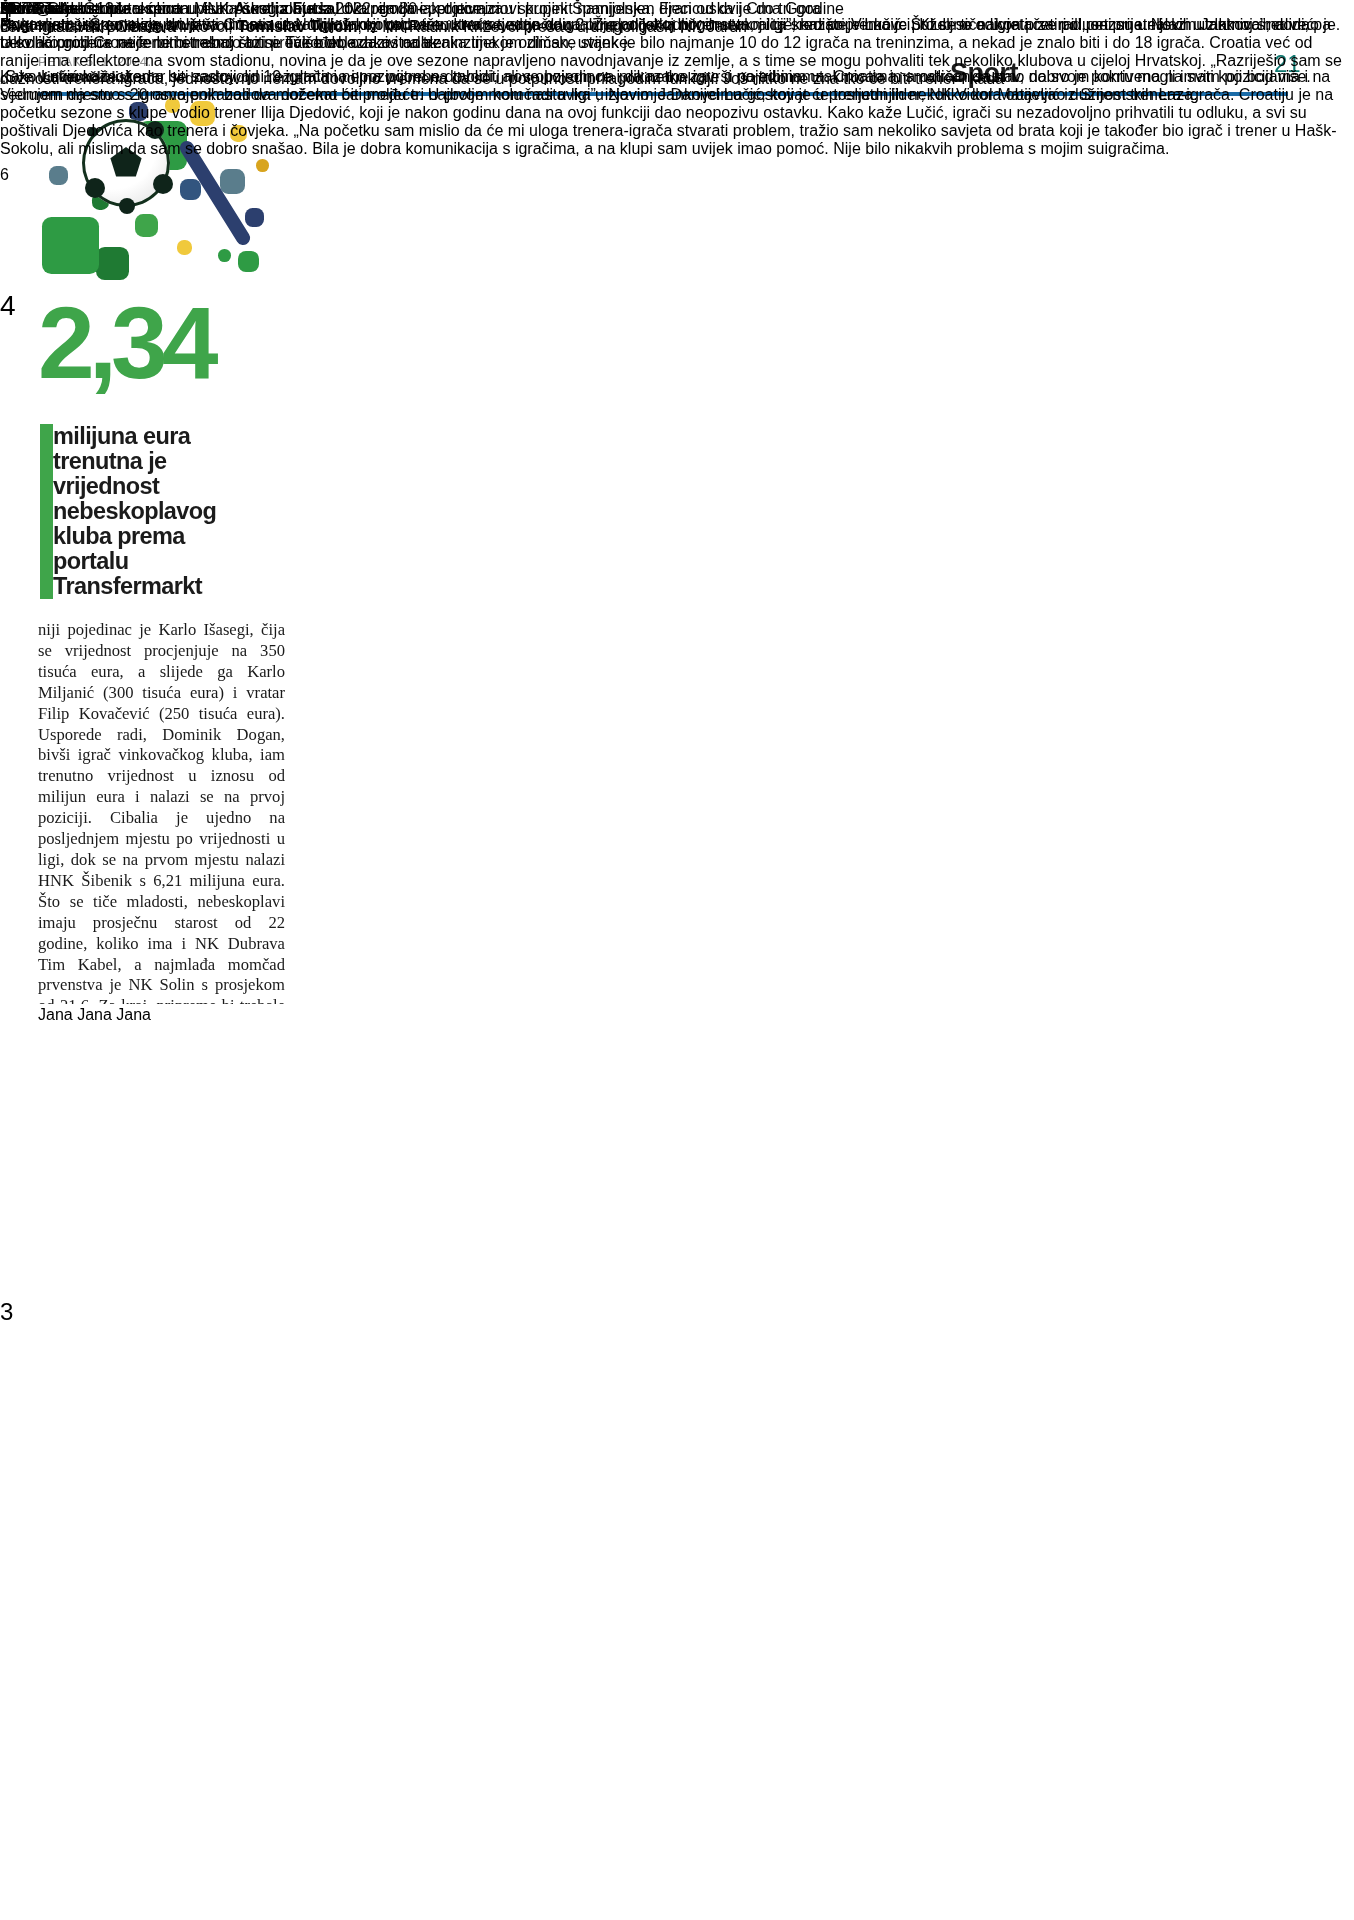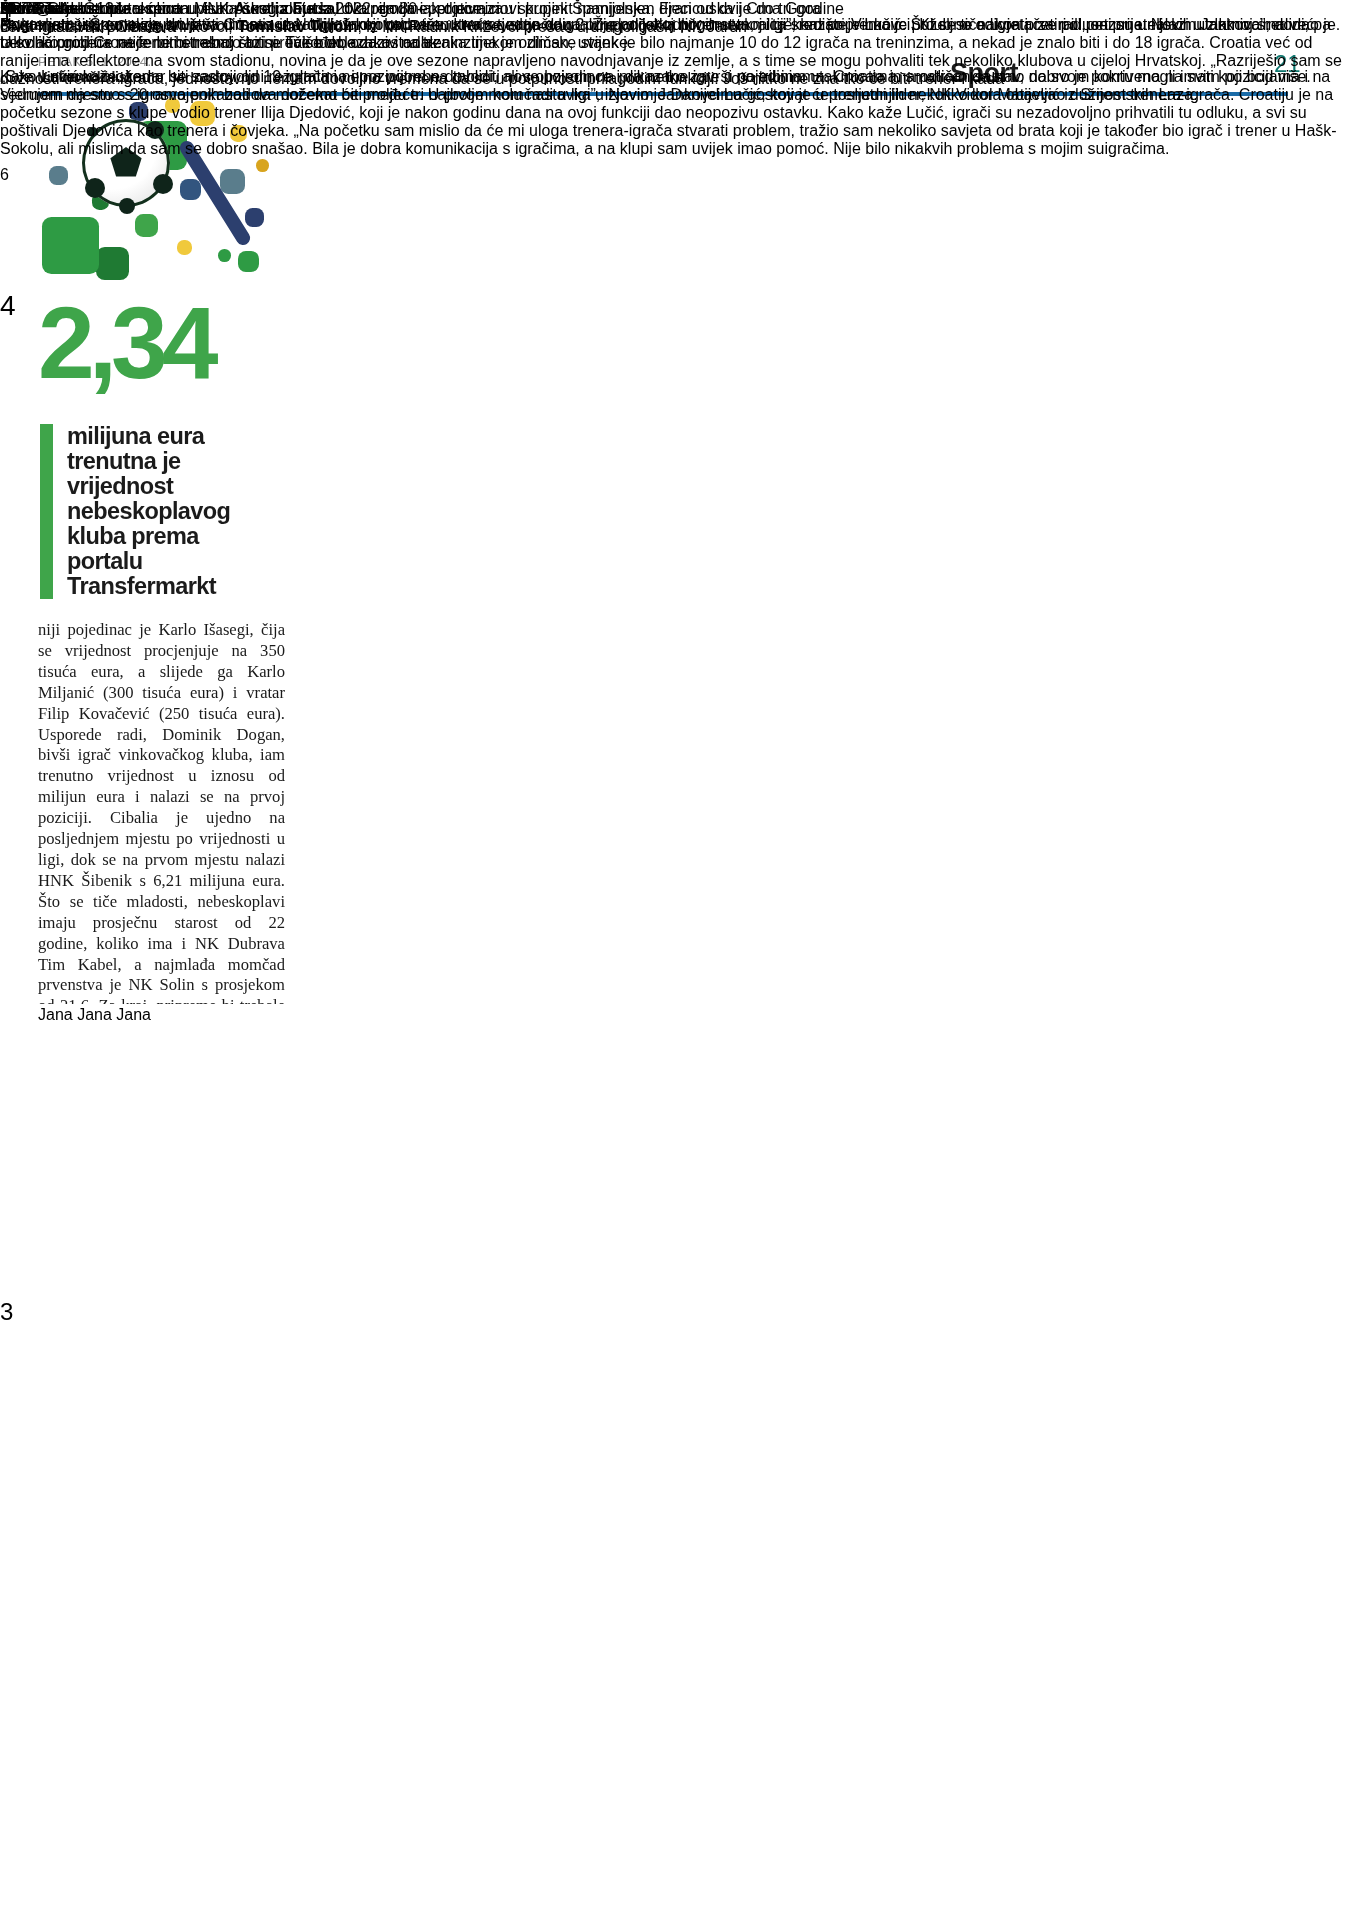--- a/index.html
+++ b/index.html
@@ -26,21 +26,21 @@
         transform:rotate(-32deg);}
   .dots{position:absolute;left:0;top:0;width:5px;height:5px;border-radius:50%;background:transparent;
     box-shadow:
       28px 140px 0 26px #2e9b44, 70px 158px 0 14px #1f7a33, 120px 40px 0 22px #2e9b44,
       160px 8px 0 10px #f0c93c, 196px 28px 0 6px #f0c93c, 148px 84px 0 8px #32557f,
       190px 76px 0 10px #5a7d8c, 212px 112px 0 7px #2c3f6e, 104px 120px 0 9px #3fa54a,
       58px 96px 0 6px #1f7a33, 16px 70px 0 7px #5a7d8c, 142px 142px 0 5px #f0c93c,
       182px 150px 0 4px #2e9b44, 96px 6px 0 7px #2c3f6e, 130px 0px 0 5px #f0c93c,
       220px 60px 0 4px #d8a41e, 40px 118px 0 4px #2c3f6e, 206px 156px 0 8px #2e9b44;}
   .bignum{left:38px;top:292px;font-size:102px;line-height:1;font-weight:700;color:#3fa54a;letter-spacing:-6px;}
-  .standfirst{left:40px;top:424px;width:246px;display:flex;gap:14px;}
+  .standfirst{left:40px;top:424px;width:246px;display:flex;}
   .sf-bar{width:13px;background:#3fa54a;flex:0 0 13px;}
   .sf-text{font-size:23.5px;line-height:25px;font-weight:700;color:#1b1b1b;letter-spacing:-.6px;width:195px;}
   .left-body{left:38px;top:620px;width:247px;height:384px;font-family:"Liberation Serif",serif;
              font-size:16.6px;line-height:20.9px;color:#1a1a1a;text-align:justify;overflow:hidden;}
 
   
   .stadium{left:38px;top:1006px;width:247px;height:244px;overflow:hidden;}
   .seats{position:absolute;left:0;top:0;width:100%;height:152px;
          background:repeating-linear-gradient(0deg,#49700f0;}
   .seats{background:repeating-linear-gradient(0deg,#4a72b8 0 13px,#5d87cd 13px 26px);}

